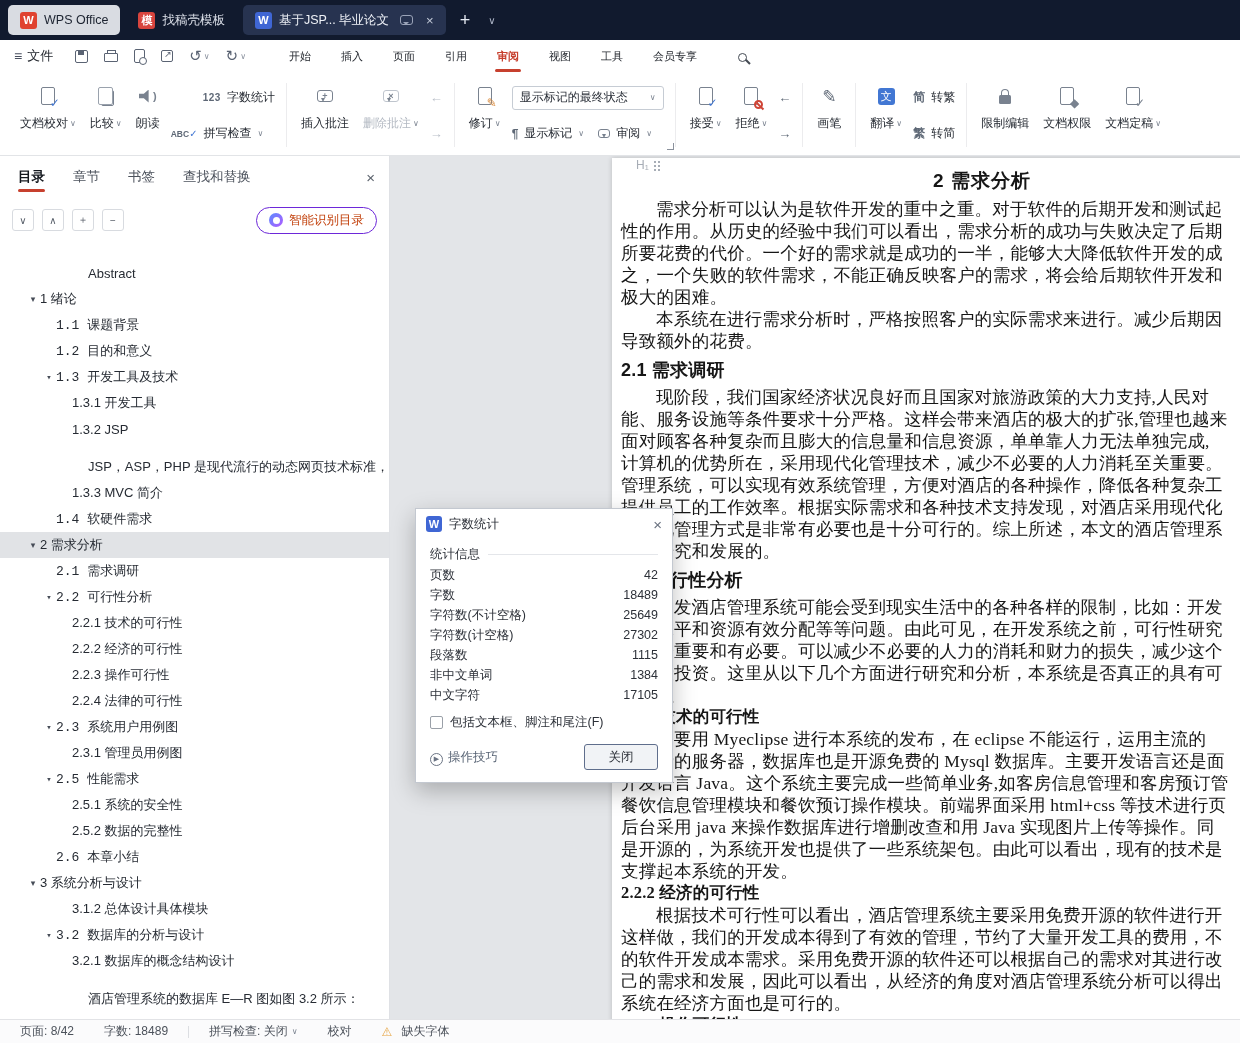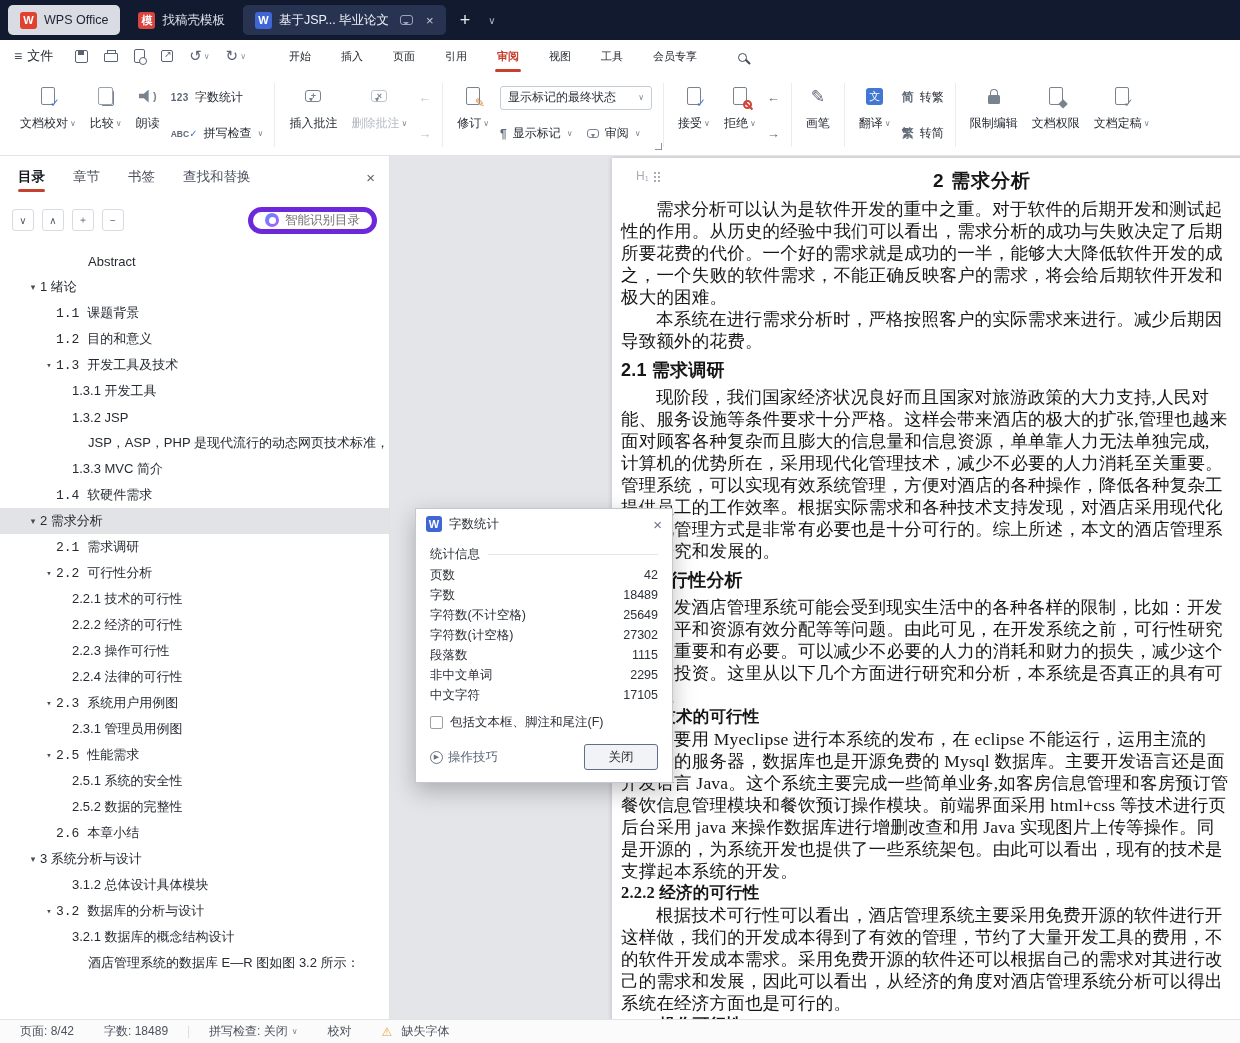--- a/index.html
+++ b/index.html
@@ -72,77 +72,77 @@
   .blue{color:#4277d3;}.grayc{color:#79828f;}.orange{color:#d98a3c;}
   .ic-no{position:absolute;right:-6px;bottom:-5px;width:9px;height:9px;border:2px solid #cf4436;border-radius:50%;}
   .ic-no::after{content:"";position:absolute;left:-1px;top:3.2px;width:10px;height:1.8px;background:#cf4436;transform:rotate(45deg);}
   .ic-bubble{width:16px;height:12px;border:1.4px solid #79828f;border-radius:3px;display:flex;align-items:center;justify-content:center;font-size:9px;color:#79828f;font-weight:700;}
   .ic-bubble::after{content:"";position:absolute;left:3px;bottom:-5px;border:4px solid transparent;border-top-color:#79828f;border-left-width:2px;border-right-width:2px;}
   .ic-lock{width:12px;height:9px;background:#79828f;border-radius:1.5px;margin-top:7px;}
   .ic-lock::before{content:"";position:absolute;top:-6px;left:2px;width:6px;height:7px;border:1.7px solid #79828f;border-bottom:none;border-radius:4px 4px 0 0;}
   .spkwrap{display:flex;align-items:center;gap:1px;}
   .spk{width:13px;height:13px;background:#79828f;clip-path:polygon(0 32%,38% 32%,75% 0,75% 100%,38% 68%,0 68%);}
   .spk-w{font-size:11px;color:#79828f;font-weight:700;}
-  .ic-123{font-size:10px;font-weight:700;color:#5e6876;letter-spacing:0.5px;}
+  .ic-123{font-size:10px;font-weight:700;color:#5e6876;letter-spacing:0.5px;margin-left:32px;}
   .ic-abc{font-size:8.5px;font-weight:700;color:#5e6876;}
   .ic-abc .tick{color:#4277d3;font-size:10px;}
   .ic-trans{width:17px;height:17px;background:#4277d3;border-radius:3px;color:#fff;font-size:11px;display:flex;align-items:center;justify-content:center;}
   .cjk-ic{font-size:12px;font-weight:700;color:#5e6876;}
   .arrow-ic{font-size:13px;color:#5e6876;}
   .arrow-dis{color:#b9bfc8;}
 
   
   .main{display:flex;height:863px;}
   .sidebar{width:390px;background:#fff;border-right:1px solid #dfe1e5;display:flex;flex-direction:column;text-align:center;}
   .stabs{height:42px;display:flex;align-items:center;padding:0 18px;gap:28px;font-size:13.5px;color:#4c525c;position:relative;}
   .stab{position:relative;height:42px;display:flex;align-items:center;}
   .stab.active{color:#14181e;font-weight:700;}
   .stab.active::after{content:"";position:absolute;bottom:6px;left:0;right:0;height:3px;border-radius:2px;background:#c7402e;}
   .sclose{position:absolute;right:14px;color:#5c636d;font-size:15px;}
   .stools{height:44px;display:flex;align-items:center;padding:0 12px;gap:8px;}
   .sqbtn{width:22px;height:22px;border:1px solid #d8dbe0;border-radius:3px;display:flex;align-items:center;justify-content:center;font-size:10px;color:#565d68;background:#fff;}
-  .smartbtn{margin-left:auto;height:27px;border:5px solid #6d28d9;border-radius:14px;display:flex;align-items:center;gap:6px;padding:0 12px;font-size:12.5px;color:#737373;background:#fff;}
+  .smartbtn{margin-left:auto;height:27px;border:1px solid #6d28d9;border-radius:14px;display:flex;align-items:center;gap:6px;padding:0 12px;font-size:12.5px;color:#c2410c;background:#fff;}
   .ai-ic{width:14px;height:14px;border-radius:50%;background:linear-gradient(135deg,#5b8cff,#b15bff);position:relative;}
   .ai-ic::after{content:"";position:absolute;inset:3.5px;background:#fff;border-radius:50%;}
   .toclist{flex:1;overflow:hidden;padding-top:6px;font-size:13px;color:#262b33;}
   .tocitem{display:flex;align-items:center;height:26px;white-space:nowrap;overflow:hidden;}
   .tocitem.selected{background:#e1e3e6;}
   .tocitem.gap{}
-  .lv1{padding-left:26px;}.lv2{padding-left:42px;font-family:Liberation Mono, monospace;}.lv3{padding-left:58px;}.lv4{padding-left:74px;}
+  .lv1{padding-left:26px;}.lv2{padding-left:42px;font-family:Liberation Mono, monospace;}.lv3{padding-left:58px;}.lv4{padding-left:74px;margin-top:12px;}
   .tri{flex:0 0 14px;width:14px;font-size:9px;color:#464c57;visibility:hidden;}
   .expandable .tri{visibility:visible;}
 
   
   .docarea{flex:1;position:relative;background:#e3e5e8;overflow:hidden;}
   .page{position:absolute;left:222px;top:2px;width:740px;height:1400px;background:#fff;
     box-shadow:0 0 5px rgba(0,0,0,.18);padding:8px 9px 0 9px;}
   .dline{font-family:"Liberation Serif","DejaVu Serif",serif;font-size:17.5px;line-height:22px;
     color:#161616;white-space:nowrap;letter-spacing:0.2px;}
   .t-h1{font-family:"Liberation Sans","DejaVu Sans",sans-serif;font-weight:700;font-size:19px;line-height:30px;text-align:center;margin-bottom:2px;letter-spacing:1px;}
   .t-h2{font-family:"Liberation Sans","DejaVu Sans",sans-serif;font-weight:700;font-size:18px;line-height:28px;margin:4px 0 2px;}
   .t-h3{font-weight:700;font-size:16.5px;line-height:22px;}
   .indent{padding-left:35px;}
-  .phandle{position:absolute;left:24px;top:11px;display:flex;align-items:flex-end;gap:4px;color:#a7adb6;font-size:12px;}
+  .phandle{position:absolute;left:24px;top:0;display:flex;align-items:flex-end;gap:4px;color:#a7adb6;font-size:12px;}
   .dots{width:8px;height:12px;background:radial-gradient(circle at 2px 2px,#a7adb6 1.1px,transparent 1.3px);background-size:4px 4px;}
 
   
   .dialog{position:absolute;left:415px;top:508px;width:258px;background:#fff;border:1px solid #c3c8d0;
     box-shadow:0 8px 22px rgba(0,0,0,.25);z-index:50;font-size:12.5px;color:#2c3038;}
   .dlg-title{height:30px;display:flex;align-items:center;padding:0 10px;gap:7px;}
   .dlg-title .txt{font-size:12.5px;color:#2c3038;}
   .dlg-x{margin-left:auto;color:#6a7280;font-size:15px;}
   .wsq{width:16px;height:16px;background:#3f66d4;border-radius:3px;color:#fff;font-weight:700;font-size:11px;display:flex;align-items:center;justify-content:center;}
   .dlg-body{padding:4px 14px 12px;}
   .sect{display:flex;align-items:center;gap:8px;height:22px;}
   .sect .rule{flex:1;height:1px;background:#e4e6ea;}
   .stat{display:flex;justify-content:space-between;align-items:center;height:20px;}
   .chkrow{display:flex;align-items:center;gap:7px;margin-top:9px;}
   .chk{width:13px;height:13px;border:1px solid #9aa0a8;border-radius:2px;background:#fff;}
   .dlg-foot{display:flex;align-items:center;margin-top:13px;}
-  .tips{display:flex;align-items:center;gap:5px;color:#566273;}
+  .tips{display:flex;align-items:flex-end;gap:5px;color:#566273;}
   .play{width:13px;height:13px;border:1.3px solid #6b7484;border-radius:50%;display:flex;align-items:center;justify-content:center;font-size:7px;color:#6b7484;}
   .closebtn{margin-left:auto;width:74px;height:26px;background:#f1f3f6;border:1px solid #5f6e8c;border-radius:3px;
     display:flex;align-items:center;justify-content:center;font-size:12.5px;color:#2c3038;}
 
   
   .statusbar{height:24px;background:#fbfbfc;border-top:1px solid #e2e3e6;display:flex;align-items:center;
     padding:0 20px;gap:30px;font-size:12px;color:#4c525b;}
   .sdiv{width:1px;height:12px;background:#dcdee2;margin:0 -10px;}
   .warn{color:#e6a23c;font-size:12px;margin-right:5px;}
   .sitem{display:flex;align-items:center;gap:4px;}
@@ -638,21 +638,21 @@
         <div class="stat">
           <span>字符数(计空格)</span>
           <span>27302</span>
         </div>
         <div class="stat">
           <span>段落数</span>
           <span>1115</span>
         </div>
         <div class="stat">
           <span>非中文单词</span>
-          <span>2295</span>
+          <span>1384</span>
         </div>
         <div class="stat">
           <span>中文字符</span>
           <span>17105</span>
         </div>
     </div>
     <div class="chkrow">
       <span class="chk"></span>
       <span>包括文本框、脚注和尾注(F)</span>
     </div>

